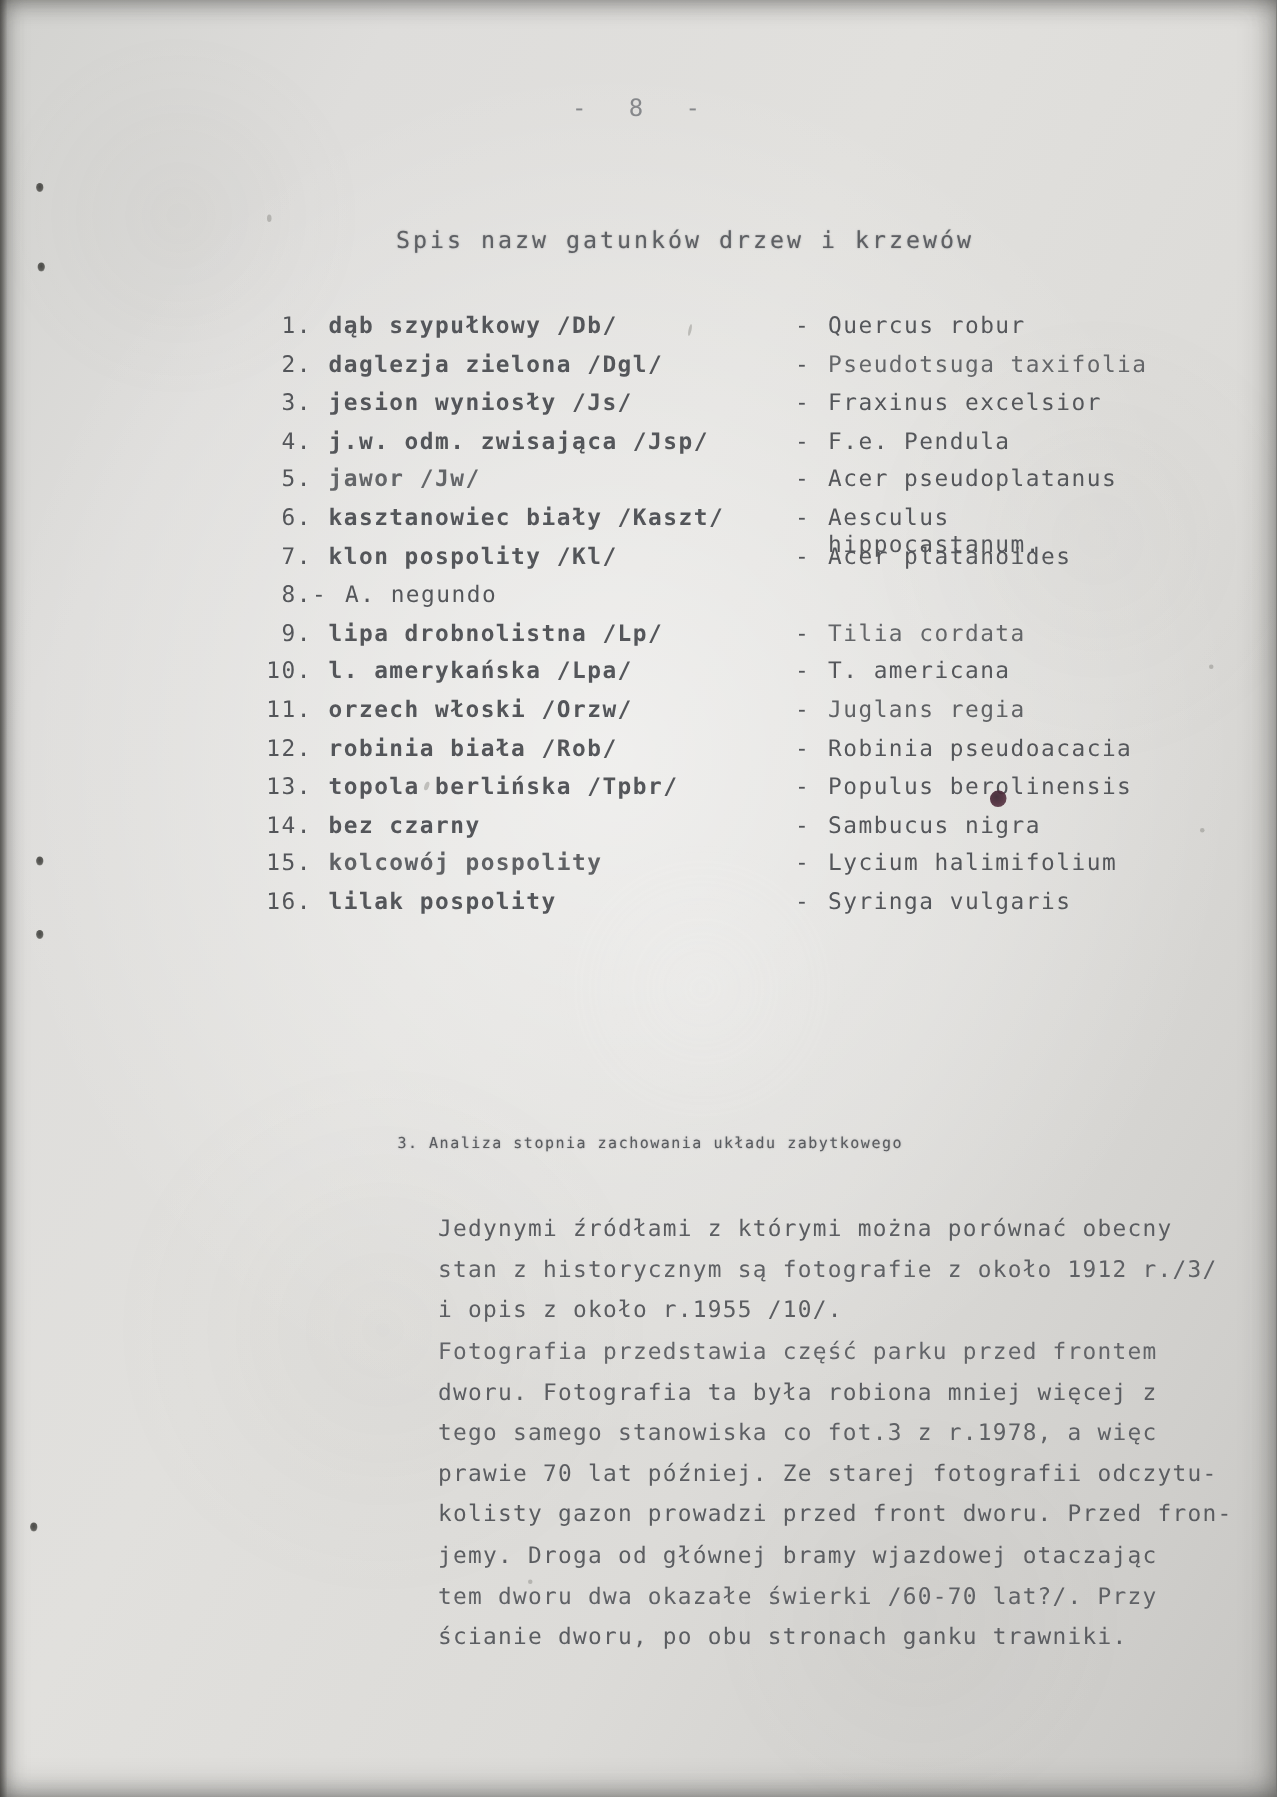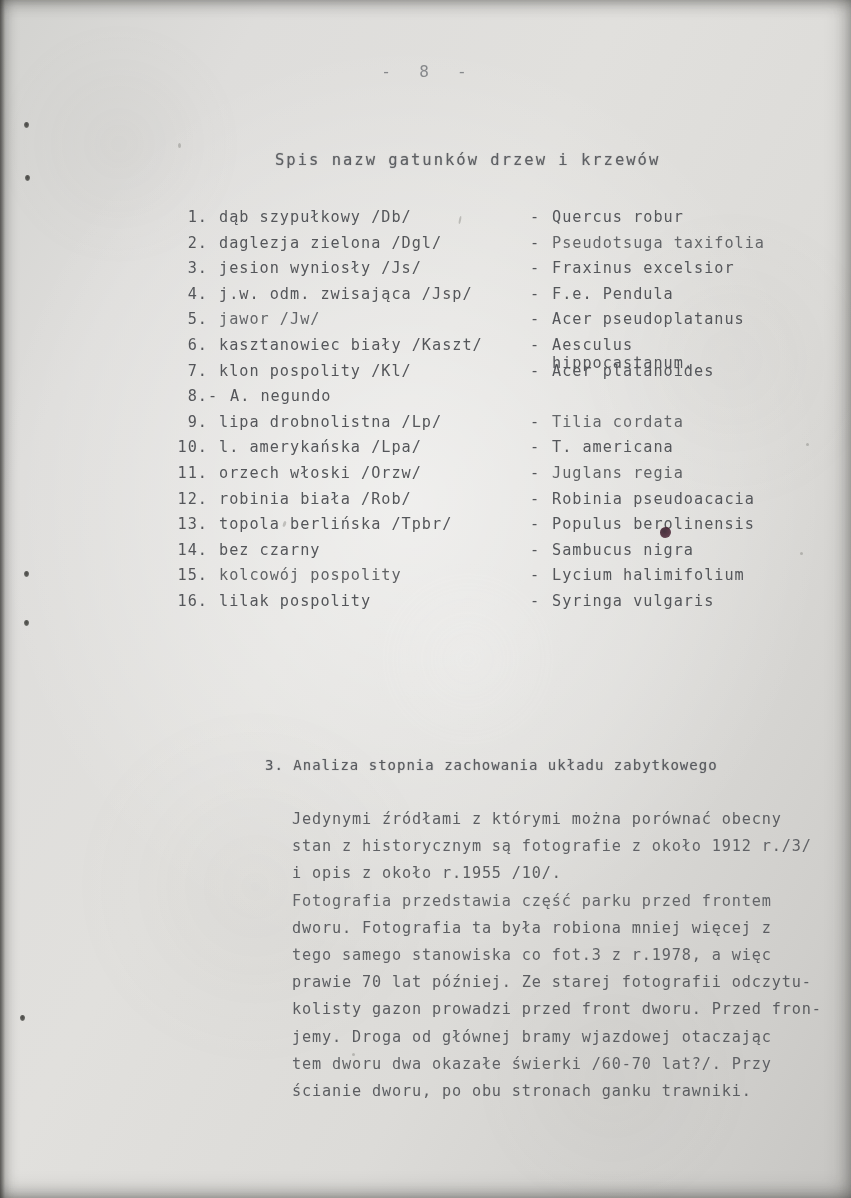--- a/index.html
+++ b/index.html
@@ -66,21 +66,21 @@
     left: 0; right: 0;
     top: 62px;
     text-align: center;
     font-size: 16px;
     letter-spacing: 3px;
     color: #86888b;
     text-shadow: none;
   }
 
   #doc-title {
-    left: 275px;
+    left: 264px;
     top: 151px;
     font-size: 15.5px;
     letter-spacing: 2.0px;
     color: #5e6064;
   }
 
   
   #species-list {
     position: absolute;
     left: 168px;
@@ -96,20 +96,21 @@
   }
   .sp-num {
     width: 40px;
     text-align: right;
     flex: 0 0 40px;
   }
   .sp-pl {
     flex: 0 0 322px;
     padding-left: 11px;
     box-sizing: border-box;
+    font-weight: bold;
   }
   .sp-dash {
     flex: 0 0 22px;
   }
   .sp-lat {
     flex: 1 1 auto;
   }
 
   
   .species-row:nth-child(2) .sp-lat,
@@ -121,21 +122,21 @@
   #note-line {
     left: 198px;
     top: 655px;
     font-size: 15.2px;
     letter-spacing: 1.0px;
   }
 
   #section-heading {
     left: 265px;
     top: 757px;
-    font-size: 14px;
+    font-size: 10px;
     letter-spacing: 1.0px;
   }
 
   #body-para {
     position: absolute;
     left: 292px;
     top: 810px;
     width: 540px;
     font-size: 15.2px;
     letter-spacing: 0.85px;

